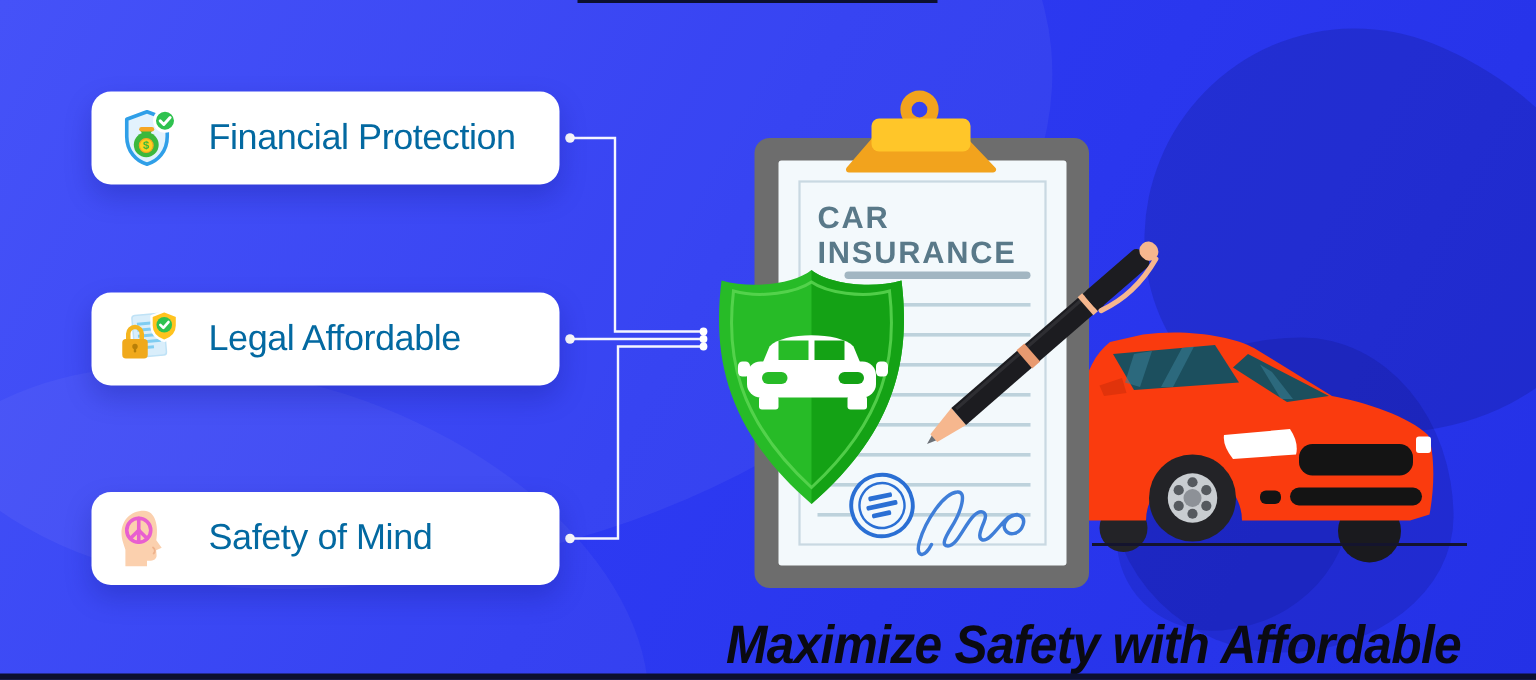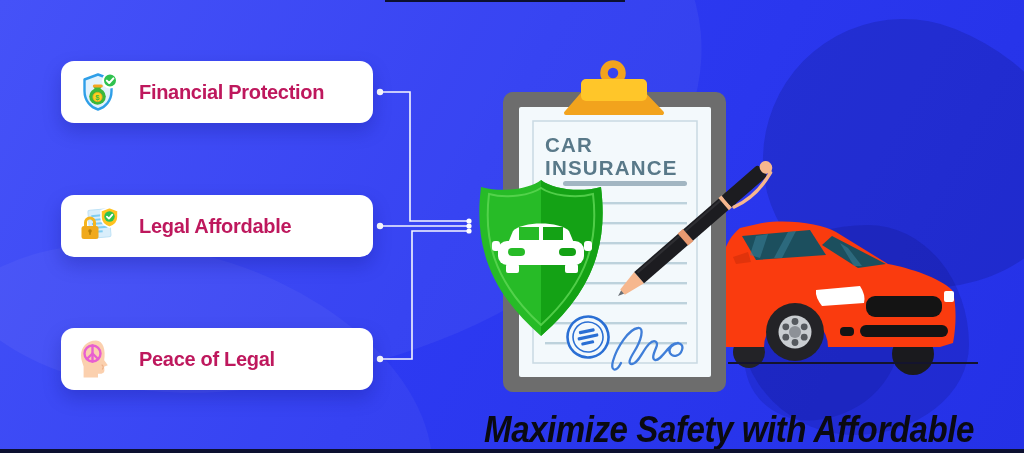--- a/index.html
+++ b/index.html
@@ -13,21 +13,21 @@
   .blob-light-2{left:-80px;top:255px;width:520px;height:330px;background:rgba(255,255,255,0.045);border-radius:50%;transform:rotate(18deg);}
   .blob-dark-1{right:-50px;top:25px;width:310px;height:270px;background:rgba(9,13,105,0.20);border-radius:45% 55% 62% 38% / 52% 44% 56% 48%;transform:rotate(22deg);}
   .blob-dark-2{right:55px;top:225px;width:230px;height:210px;background:rgba(9,13,105,0.18);border-radius:56% 44% 50% 50% / 45% 57% 43% 55%;}
   .blob-dark-3{left:742px;top:268px;width:160px;height:150px;background:rgba(9,13,105,0.16);border-radius:55% 45% 58% 42%;transform:rotate(-10deg);}
 
   .benefit-card{
     position:absolute;left:61px;width:312px;height:62px;background:#ffffff;
     border-radius:13px;display:flex;align-items:center;padding-left:15px;box-sizing:border-box;
     box-shadow:0 8px 18px rgba(10,16,120,0.25);gap:19px;
   }
-  .benefit-card .label{font-size:20px;font-weight:700;color:#be185d;letter-spacing:-0.3px;white-space:nowrap;}
+  .benefit-card .label{font-size:24px;font-weight:400;color:#0369a1;letter-spacing:-0.3px;white-space:nowrap;}
   .card-1{top:61px;} .card-2{top:195px;} .card-3{top:328px;}
   .icon-44{width:44px;height:44px;flex:0 0 44px;}
 
   .connectors{position:absolute;left:370px;top:80px;width:110px;height:290px;}
   .illustration{position:absolute;left:460px;top:20px;width:564px;height:390px;}
 
   .caption{
     position:absolute;left:484px;top:409px;
     font-size:36px;font-weight:700;font-style:italic;color:#0a0a12;
     letter-spacing:-0.5px;white-space:nowrap;transform:scaleX(0.92);transform-origin:left top;
@@ -214,20 +214,20 @@
       <path d="M 20 3.5 C 10.5 3.5 5 10.5 5 18.5 C 5 23 6.8 26.5 7.6 29.5 L 7.6 40.5 L 22 40.5 L 22 36.8
                C 25.8 37.2 28.6 36 28.4 33 L 28.1 29.8 L 31.8 28.2 L 28.2 23.2 C 29.8 13.5 27.5 3.5 20 3.5 Z" fill="#fbd0ae"></path>
       <path d="M 26 28 C 27.5 29 27.6 31 26.4 32" fill="none" stroke="#eeb28c" stroke-width="1.2" stroke-linecap="round"></path>
       <g stroke="#e85fd0" stroke-width="2.4" fill="none" stroke-linecap="round">
         <circle cx="16.5" cy="16.5" r="8"></circle>
         <path d="M 16.5 8.5 V 24.5"></path>
         <path d="M 16.5 16.5 L 10.9 22"></path>
         <path d="M 16.5 16.5 L 22.1 22"></path>
       </g>
     </svg>
-    <span class="label">Peace of Legal</span>
+    <span class="label">Safety of Mind</span>
   </div>
 
   <div class="caption">Maximize Safety with Affordable</div>
 
   <div class="strip-top"></div>
   <div class="strip-bottom"></div>
 </div>
 
 </body></html>

